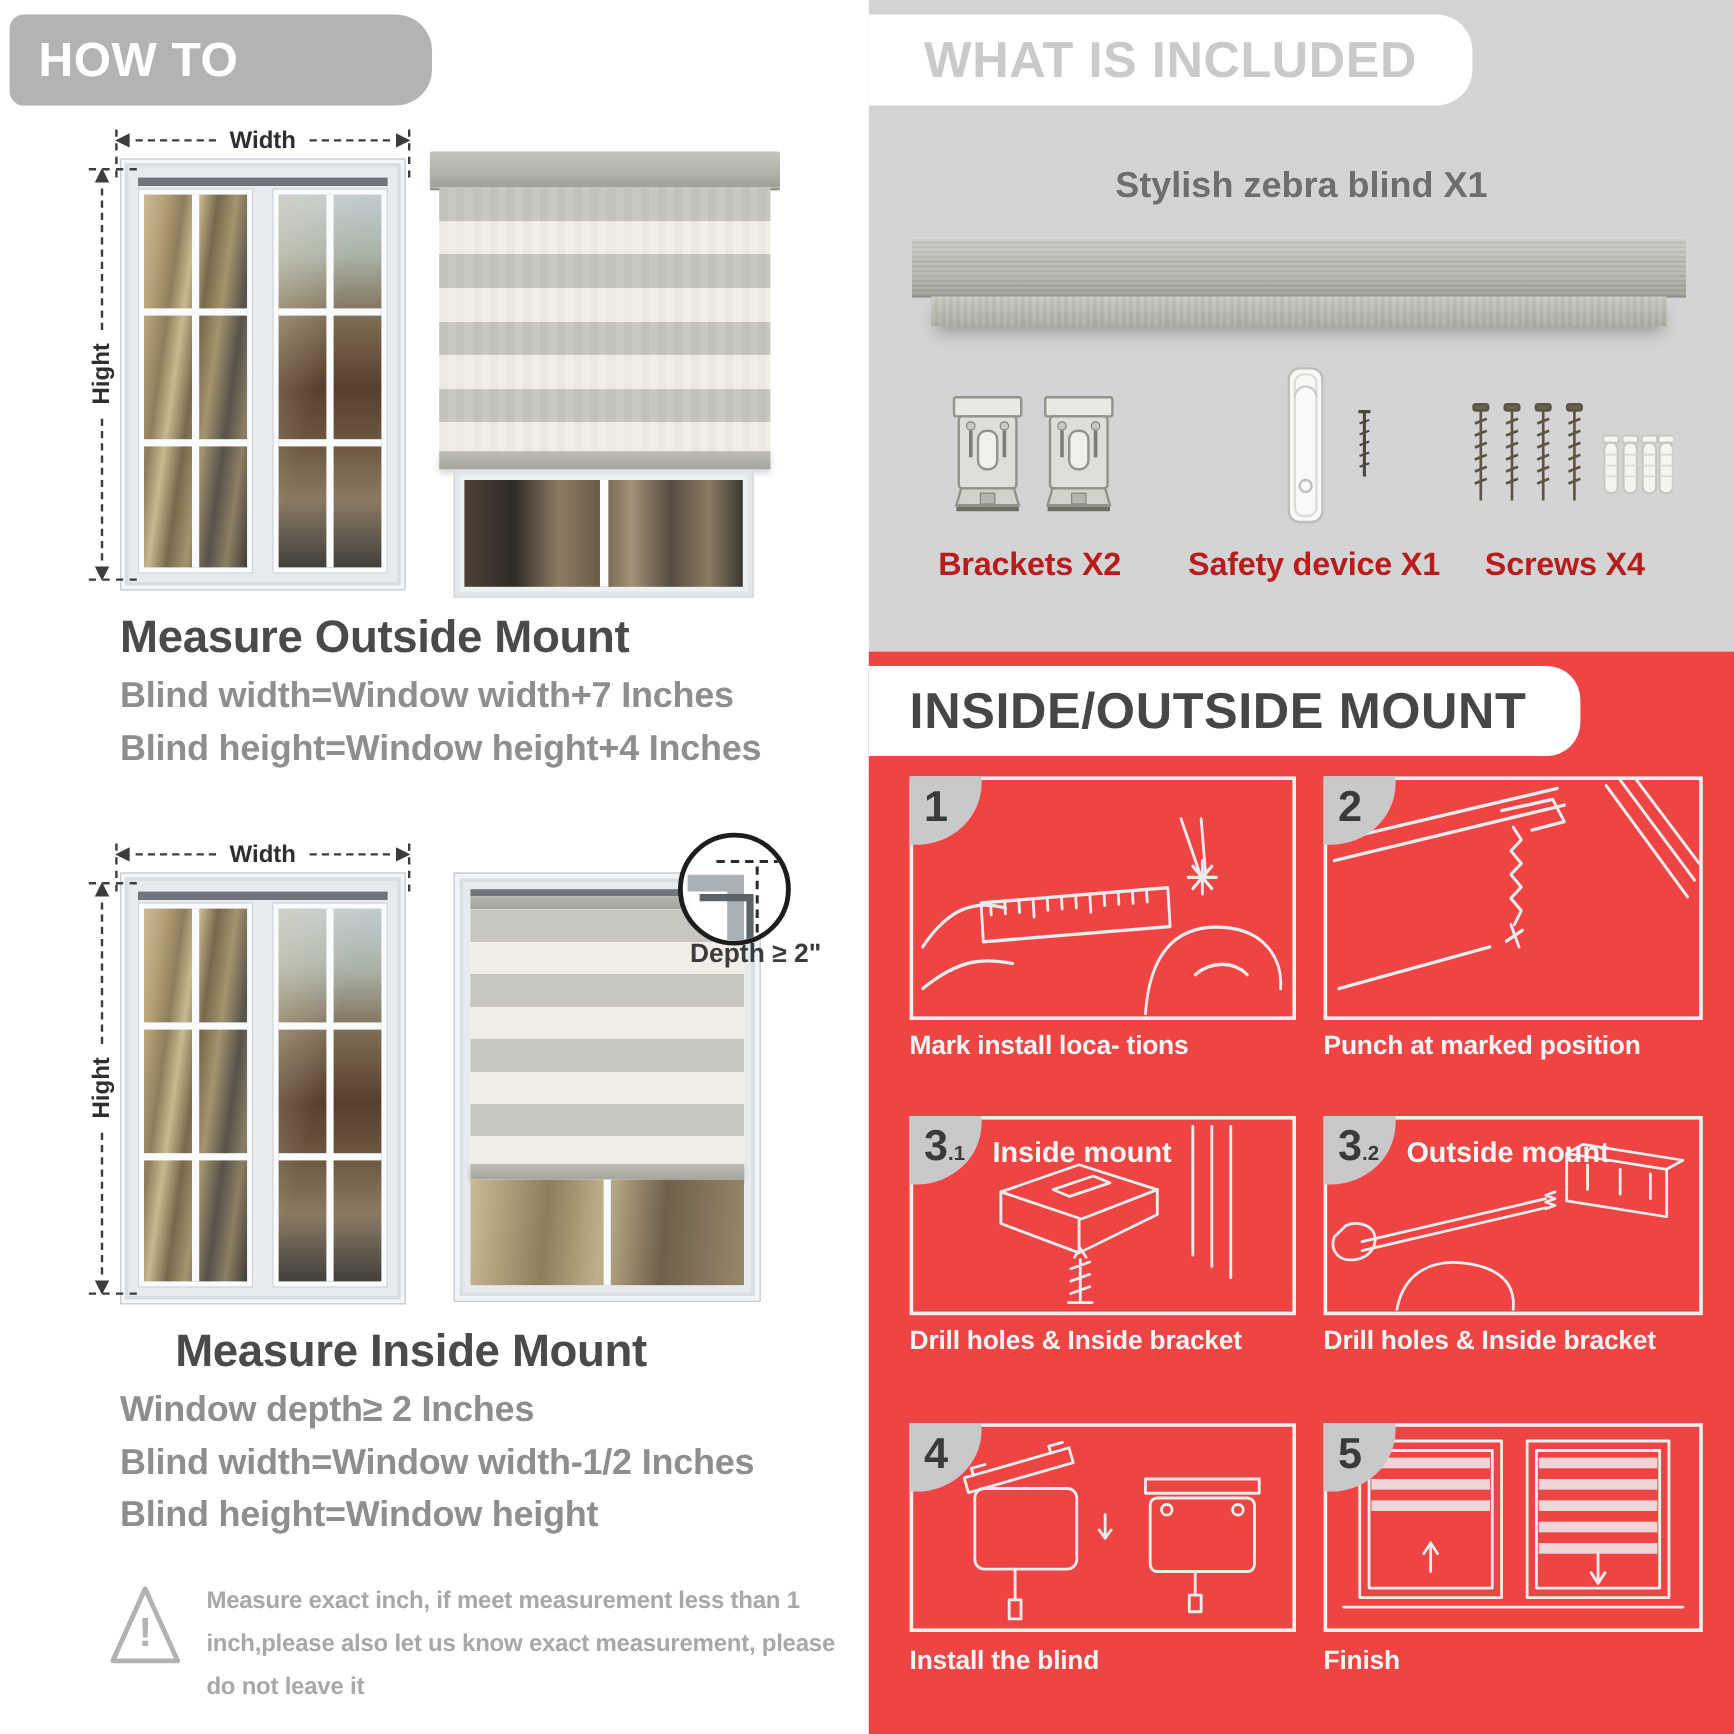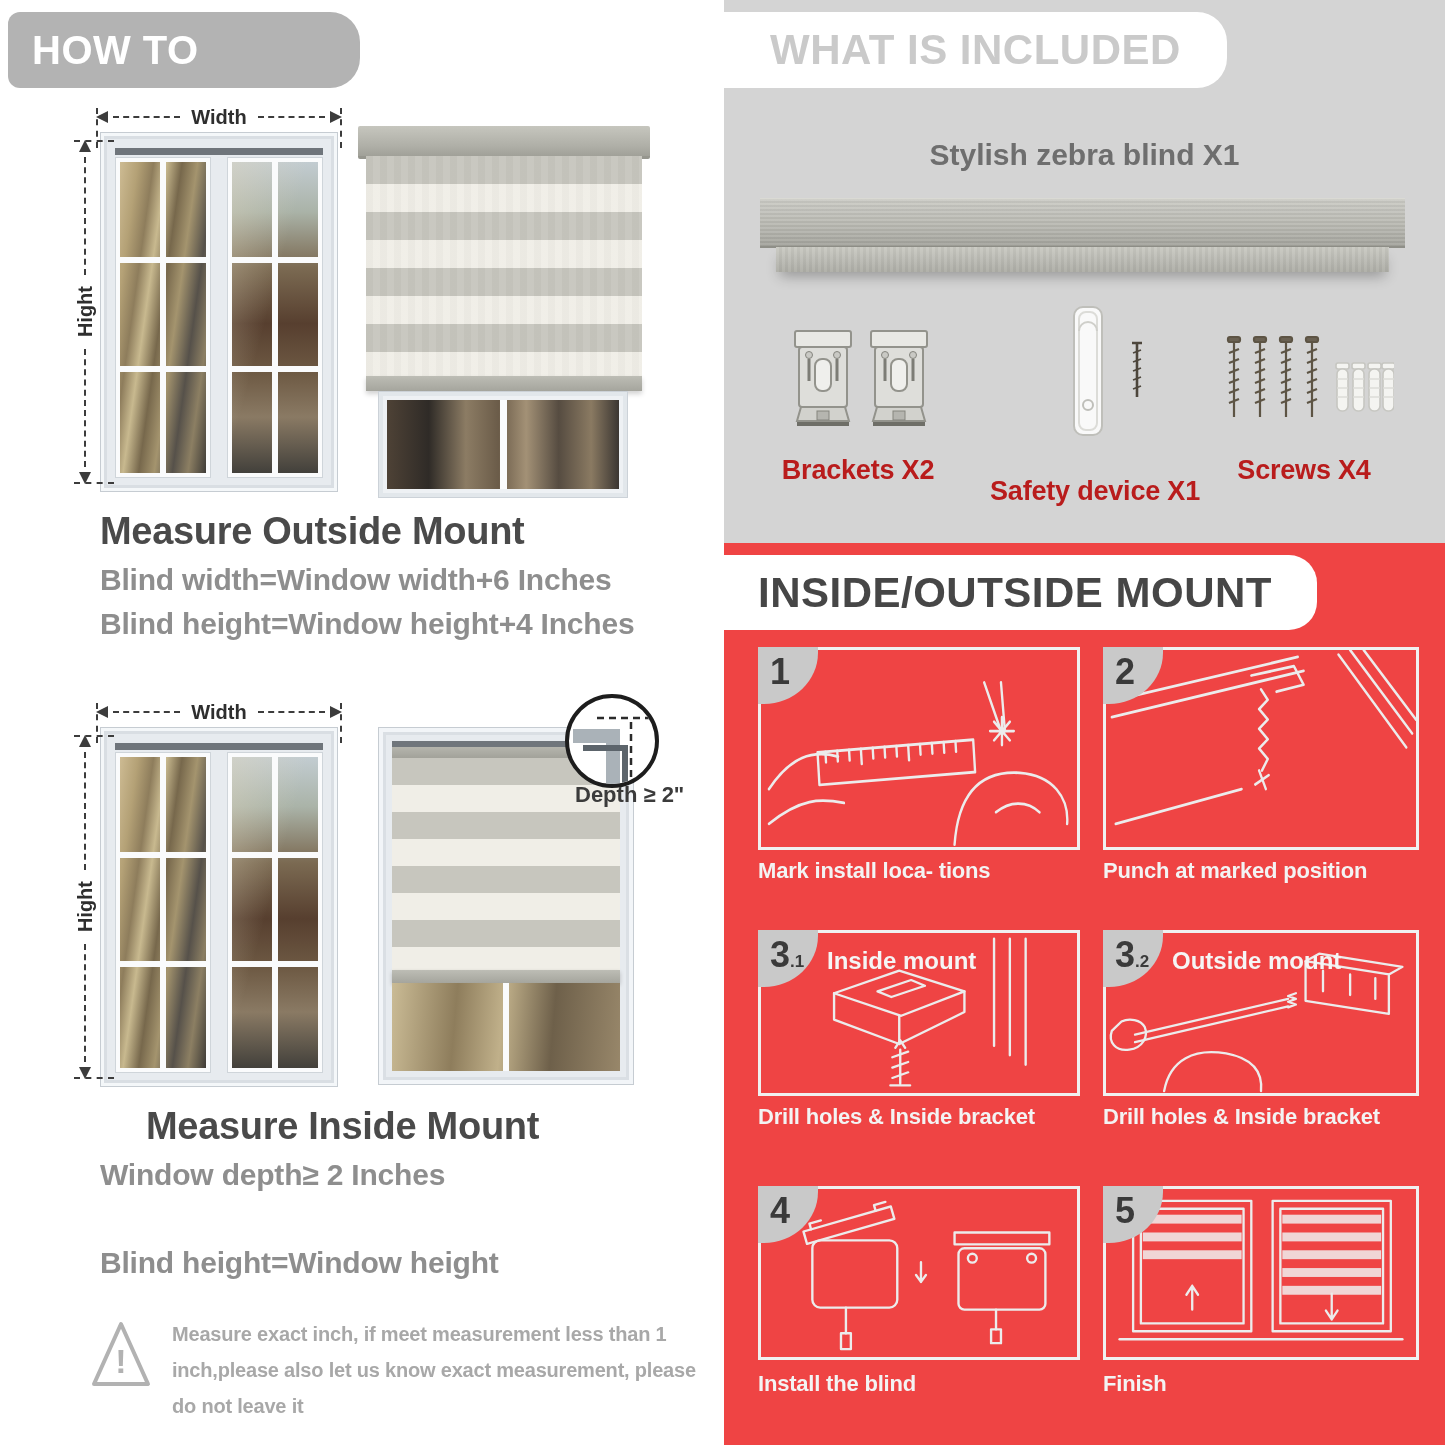--- a/index.html
+++ b/index.html
@@ -143,21 +143,21 @@
   <div class="abs" style="left:358px;top:118px;width:292px;height:378px;">
     <div class="abs blind-head" style="left:0;top:8px;width:292px;height:30px;"></div>
     <div class="abs blind-stripes" style="left:8px;top:38px;width:276px;height:220px;"></div>
     <div class="abs blind-rail" style="left:8px;top:258px;width:276px;height:15px;"></div>
     <div class="abs blind-window" style="left:20px;top:273px;width:248px;height:105px;">
       <div class="blind-win-glass"></div>
     </div>
   </div>
 
   <div class="abs sec-title" style="left:100px;top:510px;">Measure Outside Mount</div>
-  <div class="abs formula" style="left:100px;top:563px;">Blind width=Window width+6 Inches</div>
+  <div class="abs formula" style="left:100px;top:563px;">Blind width=Window width+7 Inches</div>
   <div class="abs formula" style="left:100px;top:607px;">Blind height=Window height+4 Inches</div>
 
   <div class="abs h-arrow" style="left:96px;top:699px;width:246px;">
     <span class="arr-l"></span>
     <span class="dash-h"></span>
     <span class="arrow-lbl">Width</span>
     <span class="dash-h"></span>
     <span class="arr-r"></span>
   </div>
 
@@ -190,20 +190,21 @@
       <path d="M4 38 H44 V86" stroke="#aab2b8" stroke-width="14" fill="none"></path>
       <path d="M14 50 H56 V86" stroke="#5c646b" stroke-width="6" fill="none"></path>
       <path d="M62 24 V86" stroke="#2b2b2b" stroke-width="2.5" stroke-dasharray="7 5" fill="none"></path>
       <path d="M28 20 H86" stroke="#2b2b2b" stroke-width="2.5" stroke-dasharray="7 5" fill="none"></path>
     </svg>
   </div>
   <div class="abs depth-lbl" style="left:575px;top:782px;">Depth ≥ 2"</div>
 
   <div class="abs sec-title" style="left:100px;top:1105px;margin-left:46px;">Measure Inside Mount</div>
   <div class="abs formula" style="left:100px;top:1158px;">Window depth≥ 2 Inches</div>
+  <div class="abs formula" style="left:100px;top:1202px;">Blind width=Window width-1/2 Inches</div>
   <div class="abs formula" style="left:100px;top:1246px;">Blind height=Window height</div>
 
   <div class="abs" style="left:90px;top:1318px;width:62px;height:74px;">
     <svg width="62" height="74" viewBox="0 0 62 74" fill="none">
       <path d="M31 6 L58 66 H4 Z" stroke="#b2b2b2" stroke-width="4" stroke-linejoin="round"></path>
     </svg>
     <span class="warn-bang">!</span>
   </div>
   <div class="abs warn-text" style="left:172px;top:1316px;">Measure exact inch, if meet measurement less than 1 inch,please also let us know exact measurement, please do not leave it</div>
 
@@ -287,21 +288,21 @@
           </g>
         <g transform="translate(158,0)">
             <rect x="0" y="32" width="13" height="6" rx="2"></rect>
             <rect x="1" y="38" width="11" height="42" rx="5"></rect>
             <path d="M1 48 h11 M1 57 h11 M1 66 h11" stroke="#dcdcd7"></path>
           </g>
       </g>
     </svg>
 
     <div class="abs item-lbl" style="left:4px;">Brackets X2</div>
-    <div class="abs item-lbl" style="left:241px;margin-top:21px;">Safety device X1</div>
+    <div class="abs item-lbl" style="left:241px;">Safety device X1</div>
     <div class="abs item-lbl" style="left:450px;">Screws X4</div>
   </div>
 
   <div class="abs mount-panel">
     <div class="abs iom-box">INSIDE/OUTSIDE MOUNT</div>
 
     <div class="step-panel" style="left:34px;top:104px;width:322px;height:203px;">
       <svg class="art lineart" viewBox="0 0 320 170" preserveAspectRatio="none">
         <path d="M8 120 C30 92 52 86 78 92"></path>
         <path d="M8 150 C40 128 60 128 84 132"></path>

